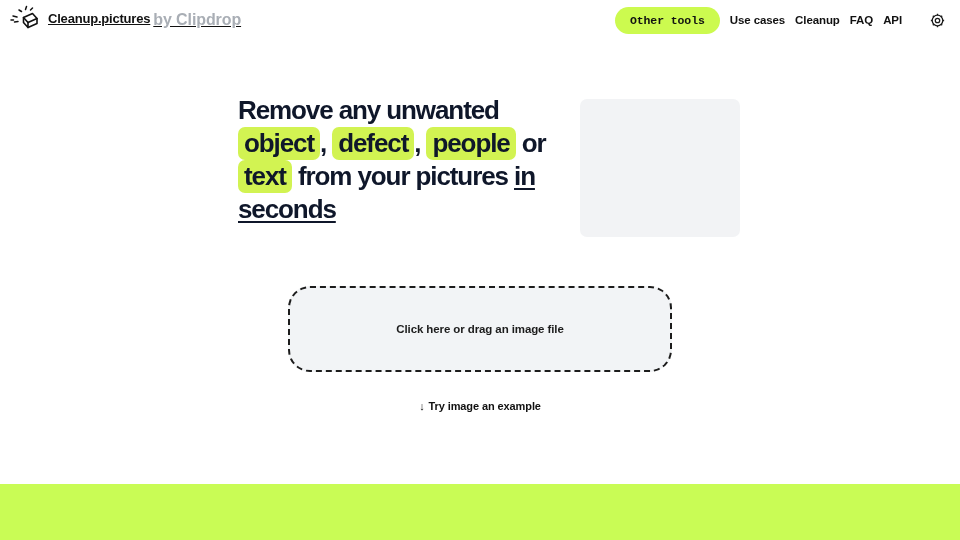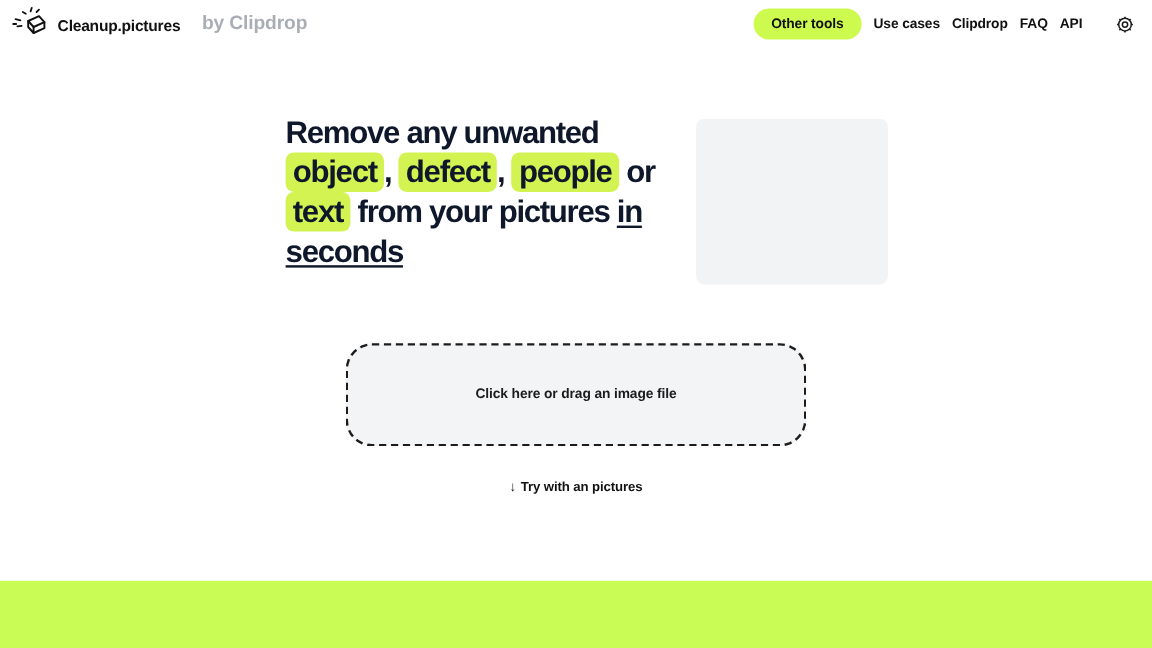--- a/index.html
+++ b/index.html
@@ -37,23 +37,24 @@
 
   .logo-icon {
     width: 32px;
     height: 30px;
     display: block;
     flex: 0 0 auto;
   }
 
   .brand-text {
     display: flex;
-    align-items: flex-end;
-    gap: 18px;
+    align-items: flex-start;
+    gap: 3px;
     white-space: nowrap;
+    text-decoration: underline;
   }
 
   .brand-name {
     font-size: 13px;
     font-weight: bold;
     letter-spacing: -0.2px;
     color: #111111;
   }
 
   .brand-by {
@@ -68,21 +69,21 @@
     display: flex;
     align-items: center;
     gap: 0;
   }
 
   .nav-pill {
     background: #ccfa4f;
     border: none;
     border-radius: 999px;
     padding: 7px 15px;
-    font-family: Liberation Sans, sans-serif;
+    font-family: Liberation Mono, monospace;
     font-size: 11.5px;
     font-weight: bold;
     color: #111111;
     letter-spacing: -0.1px;
     cursor: pointer;
     white-space: nowrap;
   }
 
   .nav-link {
     font-size: 11.5px;
@@ -237,21 +238,21 @@
     </span>
     <span class="brand-text">
       <span class="brand-name">Cleanup.pictures</span>
       <span class="brand-by">by Clipdrop</span>
     </span>
   </div>
 
   <nav class="nav">
     <button class="nav-pill">Other tools</button>
     <a class="nav-link" href="#">Use cases</a>
-    <a class="nav-link" href="#">Clipdrop</a>
+    <a class="nav-link" href="#">Cleanup</a>
     <a class="nav-link" href="#">FAQ</a>
     <a class="nav-link" href="#">API</a>
     <span class="nav-gear">
       <svg viewBox="0 0 20 20" width="17" height="17" aria-hidden="true">
         <g fill="none" stroke="#1c1c1c" stroke-width="1.5">
           <circle cx="10" cy="10" r="2.6"></circle>
           <path d="M10 2.2 v1.6 M10 16.2 v1.6 M2.2 10 h1.6 M16.2 10 h1.6
                    M4.5 4.5 l1.15 1.15 M14.35 14.35 l1.15 1.15
                    M15.5 4.5 l-1.15 1.15 M5.65 14.35 l-1.15 1.15"></path>
           <circle cx="10" cy="10" r="6.2"></circle>
@@ -271,19 +272,19 @@
   </div>
 
   <div class="upload-area">
     <div class="dropzone">
       <span class="dropzone-label">Click here or drag an image file</span>
     </div>
 
     <div class="example-row">
       <a class="example-link" href="#">
         <span class="example-arrow">↓</span>
-        <span>Try with an pictures</span>
+        <span>Try image an example</span>
       </a>
     </div>
   </div>
 </div>
 
 <div class="bottom-band"></div>
 
 </body></html>

